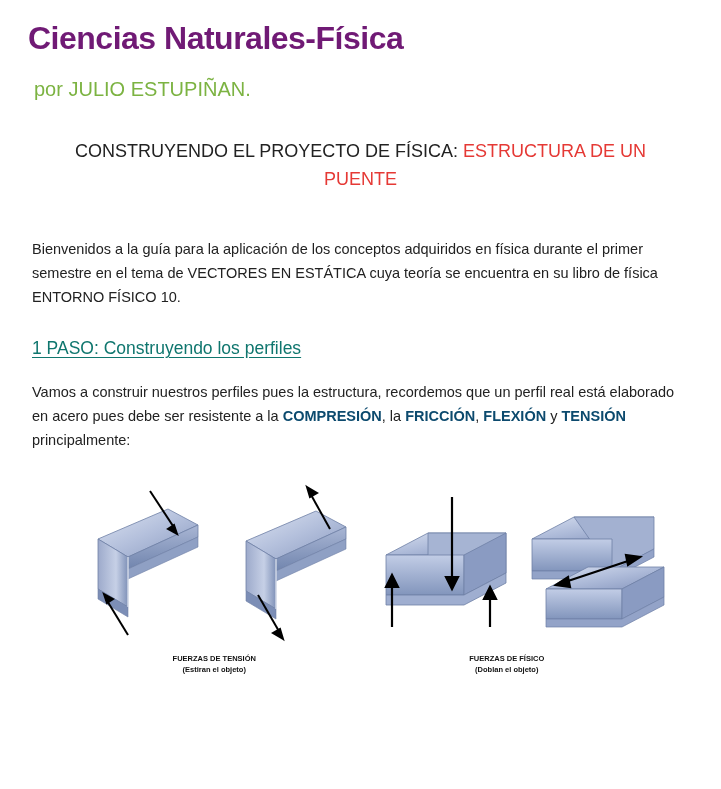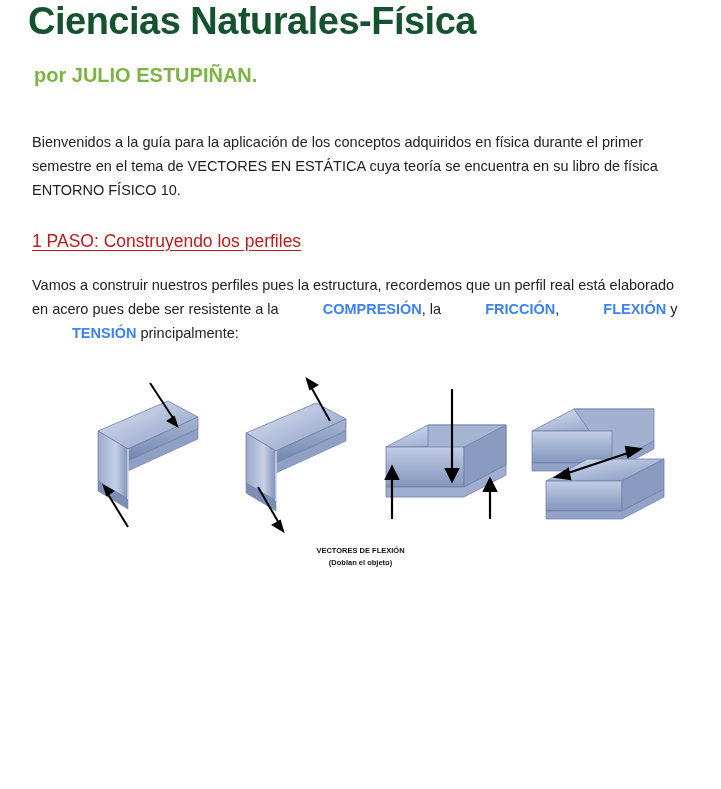--- a/index.html
+++ b/index.html
@@ -16,31 +16,31 @@
     position: relative;
   }
   .page {
     width: 721px;
     height: 789px;
     box-sizing: border-box;
     padding: 0 28px 0 28px;
     position: relative;
   }
   .main-title {
-    font-size: 38px;
+    font-size: 32px;
     font-weight: bold;
-    color: #14532d;
+    color: #701a75;
     letter-spacing: -0.5px;
-    margin: 2px 0 0 0;
+    margin: 22px 0 0 0;
     line-height: 1.05;
     font-family: "Liberation Sans", sans-serif;
   }
   .byline {
     font-size: 20px;
-    font-weight: bold;
+    font-weight: normal;
     color: #7CB342;
     margin: 22px 0 0 6px;
   }
   .subtitle {
     margin: 36px auto 0 auto;
     width: 640px;
     text-align: center;
     font-size: 18px;
     color: #222222;
     line-height: 1.6;
@@ -54,29 +54,28 @@
     color: #222222;
     margin: 22px 0 0 0;
     padding: 0 8px 0 4px;
   }
   .para.intro {
     margin-top: 44px;
   }
   .step-heading {
     margin: 28px 0 0 4px;
     font-size: 17.5px;
-    color: #b91c1c;
+    color: #0f766e;
     text-decoration: underline;
     text-underline-offset: 3px;
     font-weight: normal;
   }
   .bold {
     font-weight: bold;
-    color: #3b82f6;
-    margin-left: 40px;
+    color: #0c4a6e;
   }
   .figure {
     margin: 24px 0 0 0;
     height: 215px;
     position: relative;
   }
   .fig-row {
     display: flex;
     justify-content: space-around;
     align-items: flex-end;
@@ -108,20 +107,23 @@
 </style>
 </head>
 <body>
 
 <div class="page">
 
   <h1 class="main-title">Ciencias Naturales-Física</h1>
 
   <div class="byline">por JULIO ESTUPIÑAN.</div>
 
+  <div class="subtitle">
+    <span>CONSTRUYENDO EL PROYECTO DE FÍSICA: </span><span class="highlight">ESTRUCTURA DE UN PUENTE</span>
+  </div>
 
   <p class="para intro">Bienvenidos a la guía para la aplicación de los conceptos adquiridos en física durante el primer semestre en el tema de VECTORES EN ESTÁTICA cuya teoría se encuentra en su libro de física ENTORNO FÍSICO 10.</p>
 
   <h2 class="step-heading">1 PASO: Construyendo los perfiles</h2>
 
   <p class="para">
     <span>Vamos a construir nuestros perfiles pues la estructura, recordemos que un perfil real está elaborado en acero pues debe ser resistente a la </span><span class="bold">COMPRESIÓN</span><span>, la </span><span class="bold">FRICCIÓN</span><span>, </span><span class="bold">FLEXIÓN</span><span> y </span><span class="bold">TENSIÓN</span><span> principalmente:</span>
   </p>
 
   <div class="figure">
@@ -260,20 +262,24 @@
             <polygon points="38,108 50,100 52,110"></polygon>
             <polygon points="122,80 110,88 108,78"></polygon>
           </g>
         </svg>
       </div>
 
     </div>
 
     <div class="cap-wrap">
       <div class="cap-cell">
-        <div>VECTORES DE FLEXIÓN</div>
+        <div>FUERZAS DE TENSIÓN</div>
+        <div class="sub">(Estiran el objeto)</div>
+      </div>
+      <div class="cap-cell">
+        <div>FUERZAS DE FÍSICO</div>
         <div class="sub">(Doblan el objeto)</div>
       </div>
     </div>
   </div>
 
 
 </div>
 
 </body></html>

